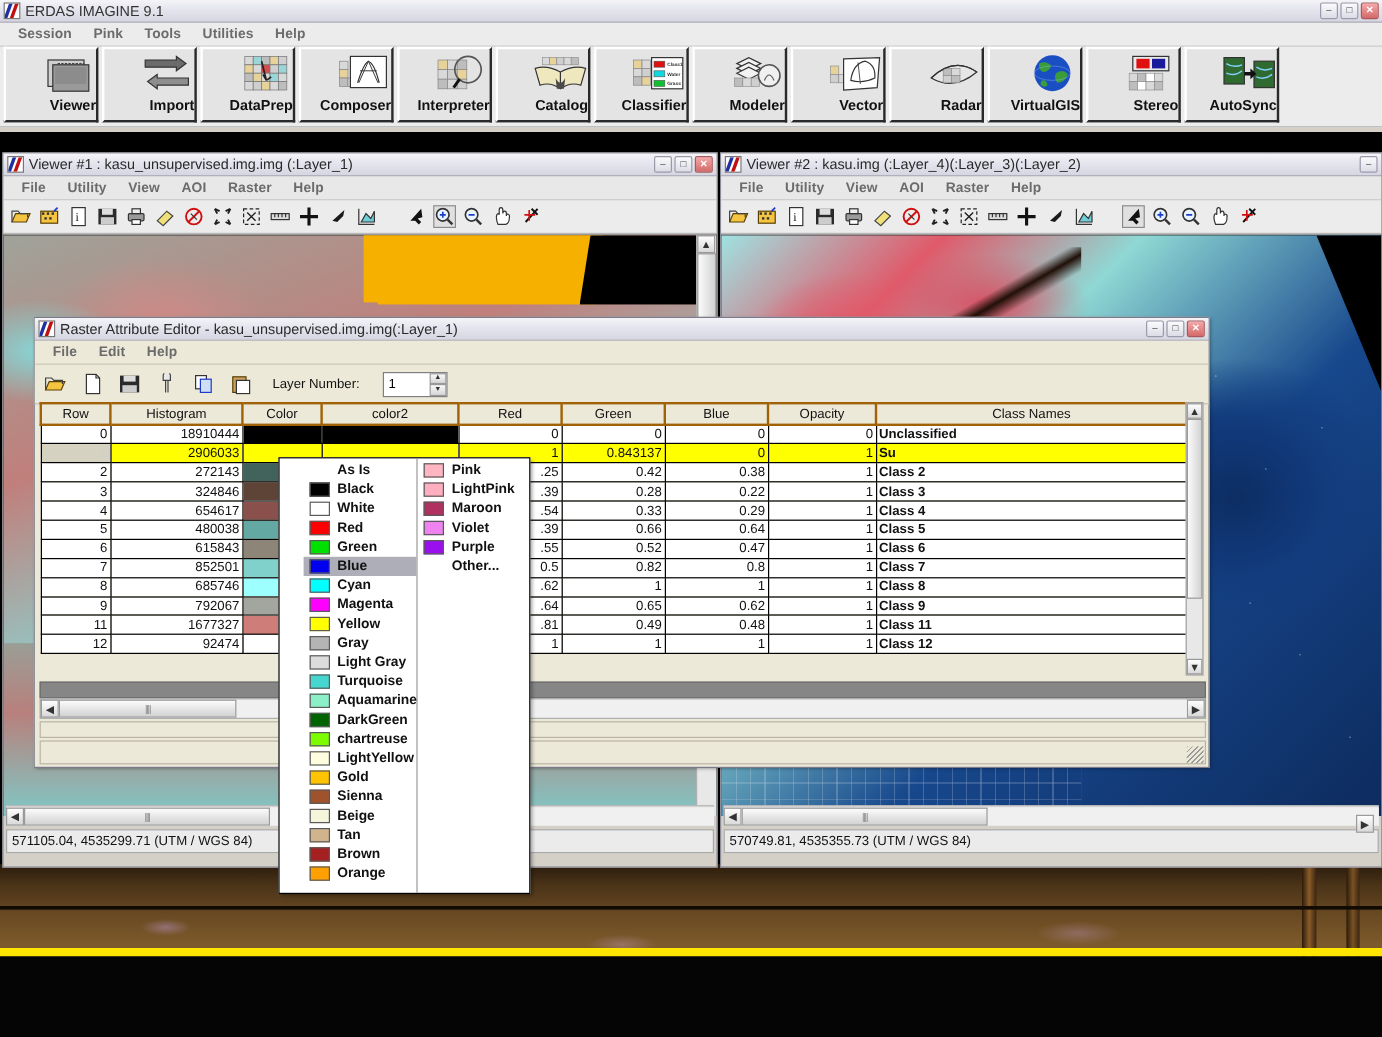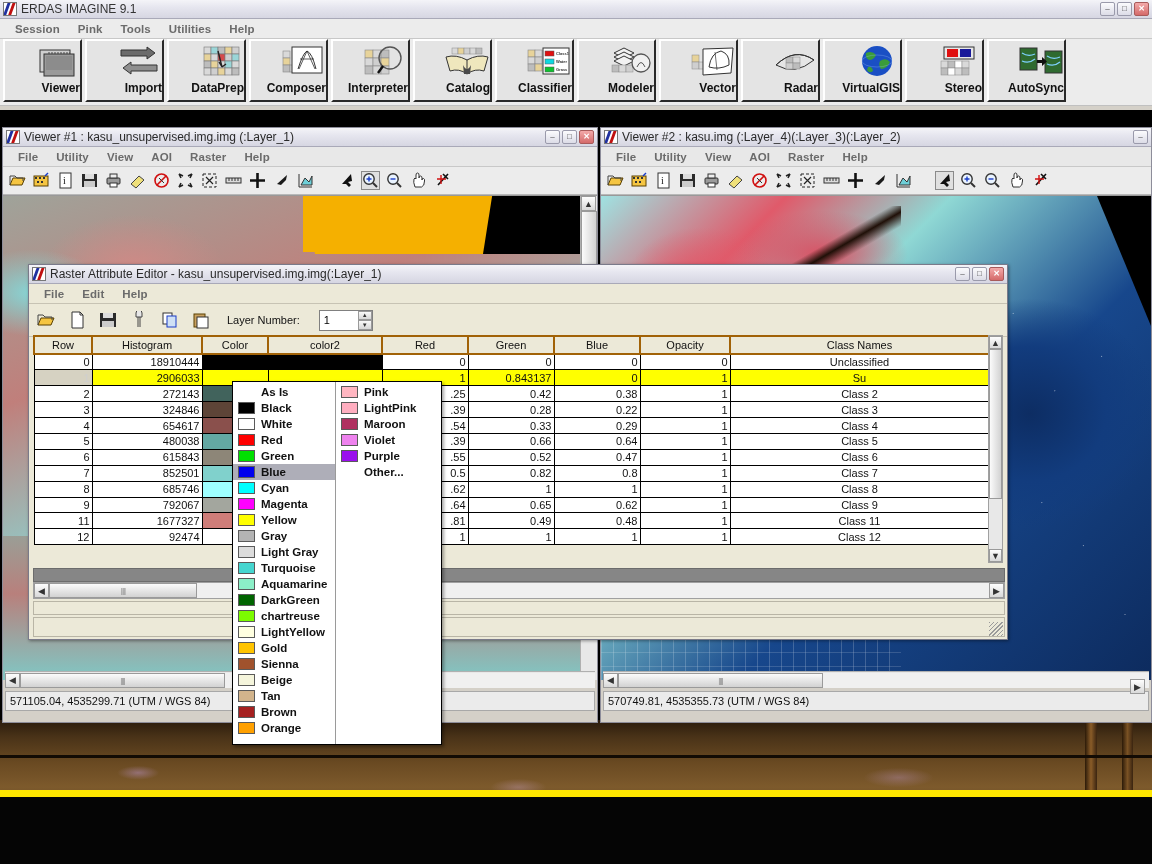--- a/index.html
+++ b/index.html
@@ -139,37 +139,37 @@
   table.attr { border-collapse:collapse; table-layout:fixed; font-size:11px; }
   table.attr th {
     background:#ece9d8; border:2px solid #a16207;
     font-weight:normal; font-size:11px; height:18px; color:#111;
   }
   table.attr td {
     border:1px solid #000; height:15.9px; background:#fff; padding:0 2px;
     font-size:11px; color:#111; white-space:nowrap; overflow:hidden;
   }
   td.num { text-align:right; }
-  td.txt { text-align:center; }
+  td.txt { text-align:left;font-weight:bold; }
   td.rowhdr {
     background:#e4e4e4; border:1px solid #9a9a9a; text-align:right; padding-right:3px;
   }
   tr.sel td { background:#ffff00 !important; }
   tr.sel td.rowhdr { background:#d6d2c2 !important; color:#cfcfcf; }
   td.swatch { padding:0; }
 
   
   #color-menu {
     position:absolute; left:232px; top:381px; width:210px; height:364px;
     background:#fff; border:1px solid #000;
     display:flex; box-shadow:2px 2px 3px rgba(0,0,0,.35);
     z-index:60;
   }
   #color-menu .col { padding:2px 0; }
-  #color-menu .colA { width:103px; border-right:1px solid #9a9a9a; }
+  #color-menu .colA { width:103px; border-right:1px solid #9a9a9a;margin-left:20px; }
   #color-menu .colB { width:105px; }
   .cmi {
     height:16px; display:flex; align-items:center; padding-left:5px;
     font-size:11.5px; font-weight:bold; color:#111;
     font-family:"Liberation Sans", sans-serif;
   }
   .cmi.hl { background:#aeaeb8; }
   .cmi .csw {
     width:17px;height:12px; border:1px solid #5a5a5a; margin-right:6px; flex:0 0 auto;
   }

